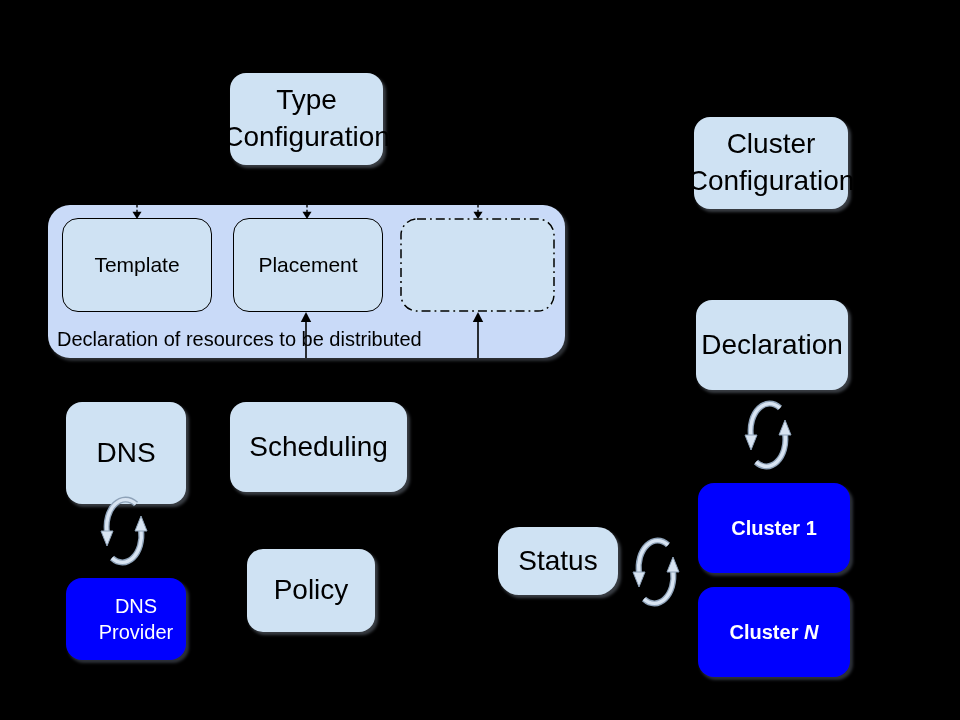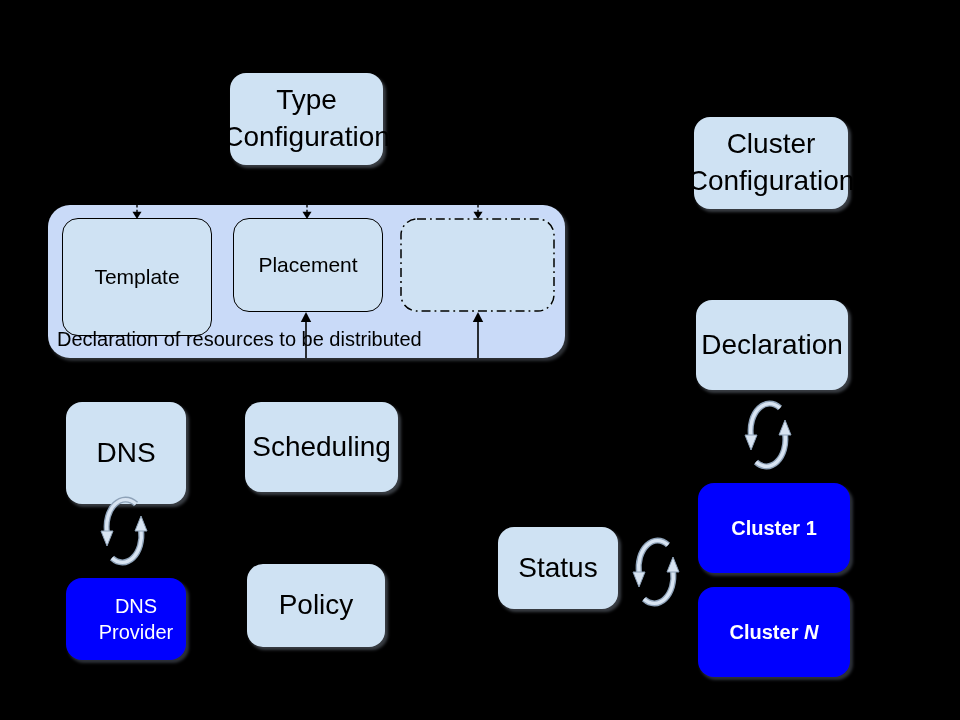--- a/index.html
+++ b/index.html
@@ -45,21 +45,21 @@
       <polygon points="1.5,6.8 10.5,6.8 6,14" fill="#000"></polygon>
     </svg>
   </div>
   <div class="arrow" style="left:424px;top:0px;">
     <svg width="12" height="14" viewBox="0 0 12 14">
       <line x1="6" y1="0" x2="6" y2="7.5" stroke="#000" stroke-width="1.4" stroke-dasharray="2.6 2.2"></line>
       <polygon points="1.5,6.8 10.5,6.8 6,14" fill="#000"></polygon>
     </svg>
   </div>
 
-  <div class="node inner" style="left:14px;top:13px;width:150px;height:118px;text-align:right;">
+  <div class="node inner" style="left:14px;top:13px;width:150px;height:94px;text-align:right;">
     <span>Template</span>
   </div>
 
   <div class="node inner" style="left:185px;top:13px;width:150px;height:94px;">
     <span>Placement</span>
   </div>
 
   <div class="node inner-dashed" style="left:352px;top:13px;width:155px;height:94px;">
     <svg width="155" height="94" viewBox="0 0 155 94" style="position:absolute;left:0;top:0;">
       <rect x="1" y="1" width="153" height="92" rx="16" fill="none" stroke="#000" stroke-width="1.5" stroke-dasharray="9 4 1.8 4"></rect>
@@ -79,59 +79,59 @@
     </svg>
   </div>
 
   <div class="caption" style="left:9px;top:123px;">Declaration of resources to be distributed</div>
 </div>
 
 <div class="node light" style="left:66px;top:402px;width:120px;height:102px;">
   <span>DNS</span>
 </div>
 
-<div class="node light" style="left:230px;top:402px;width:153px;height:90px;margin-left:15px;">
+<div class="node light" style="left:230px;top:402px;width:177px;height:90px;">
   <span>Scheduling</span>
 </div>
 
 <div class="arrow" style="left:99px;top:496px;">
   <svg width="50" height="70" viewBox="0 0 50 70">
     <path d="M 37 8 A 19 27 0 0 0 8 36" fill="none" stroke="#8ea2b8" stroke-width="6"></path>
     <path d="M 37 8 A 19 27 0 0 0 8 36" fill="none" stroke="#d8e4f2" stroke-width="3.4"></path>
     <polygon points="2,35 14,35 8,50" fill="#d8e4f2" stroke="#8ea2b8" stroke-width="1"></polygon>
     <path d="M 13 62 A 19 27 0 0 0 42 34" fill="none" stroke="#8ea2b8" stroke-width="6"></path>
     <path d="M 13 62 A 19 27 0 0 0 42 34" fill="none" stroke="#d8e4f2" stroke-width="3.4"></path>
     <polygon points="36,35 48,35 42,20" fill="#d8e4f2" stroke="#8ea2b8" stroke-width="1"></polygon>
   </svg>
 </div>
 
 <div class="node blue" style="left:66px;top:578px;width:120px;height:82px;padding-left:20px;">
   <span style="font-weight:normal;display:block;width:100px;">DNS Provider</span>
 </div>
 
-<div class="node light" style="left:247px;top:564px;width:138px;height:83px;">
+<div class="node light" style="left:247px;top:549px;width:128px;height:83px;">
   <span>Policy</span>
 </div>
 
 <div class="node light" style="left:696px;top:300px;width:152px;height:90px;">
   <span>Declaration</span>
 </div>
 
 <div class="arrow" style="left:743px;top:400px;">
   <svg width="50" height="70" viewBox="0 0 50 70">
     <path d="M 37 8 A 19 27 0 0 0 8 36" fill="none" stroke="#8ea2b8" stroke-width="6"></path>
     <path d="M 37 8 A 19 27 0 0 0 8 36" fill="none" stroke="#d8e4f2" stroke-width="3.4"></path>
     <polygon points="2,35 14,35 8,50" fill="#d8e4f2" stroke="#8ea2b8" stroke-width="1"></polygon>
     <path d="M 13 62 A 19 27 0 0 0 42 34" fill="none" stroke="#8ea2b8" stroke-width="6"></path>
     <path d="M 13 62 A 19 27 0 0 0 42 34" fill="none" stroke="#d8e4f2" stroke-width="3.4"></path>
     <polygon points="36,35 48,35 42,20" fill="#d8e4f2" stroke="#8ea2b8" stroke-width="1"></polygon>
   </svg>
 </div>
 
-<div class="node light" style="left:498px;top:527px;width:120px;height:82px;">
+<div class="node light" style="left:498px;top:527px;width:120px;height:68px;border-radius:21px;">
   <span>Status</span>
 </div>
 
 <div class="arrow" style="left:631px;top:537px;">
   <svg width="50" height="70" viewBox="0 0 50 70">
     <path d="M 37 8 A 19 27 0 0 0 8 36" fill="none" stroke="#8ea2b8" stroke-width="6"></path>
     <path d="M 37 8 A 19 27 0 0 0 8 36" fill="none" stroke="#d8e4f2" stroke-width="3.4"></path>
     <polygon points="2,35 14,35 8,50" fill="#d8e4f2" stroke="#8ea2b8" stroke-width="1"></polygon>
     <path d="M 13 62 A 19 27 0 0 0 42 34" fill="none" stroke="#8ea2b8" stroke-width="6"></path>
     <path d="M 13 62 A 19 27 0 0 0 42 34" fill="none" stroke="#d8e4f2" stroke-width="3.4"></path>

